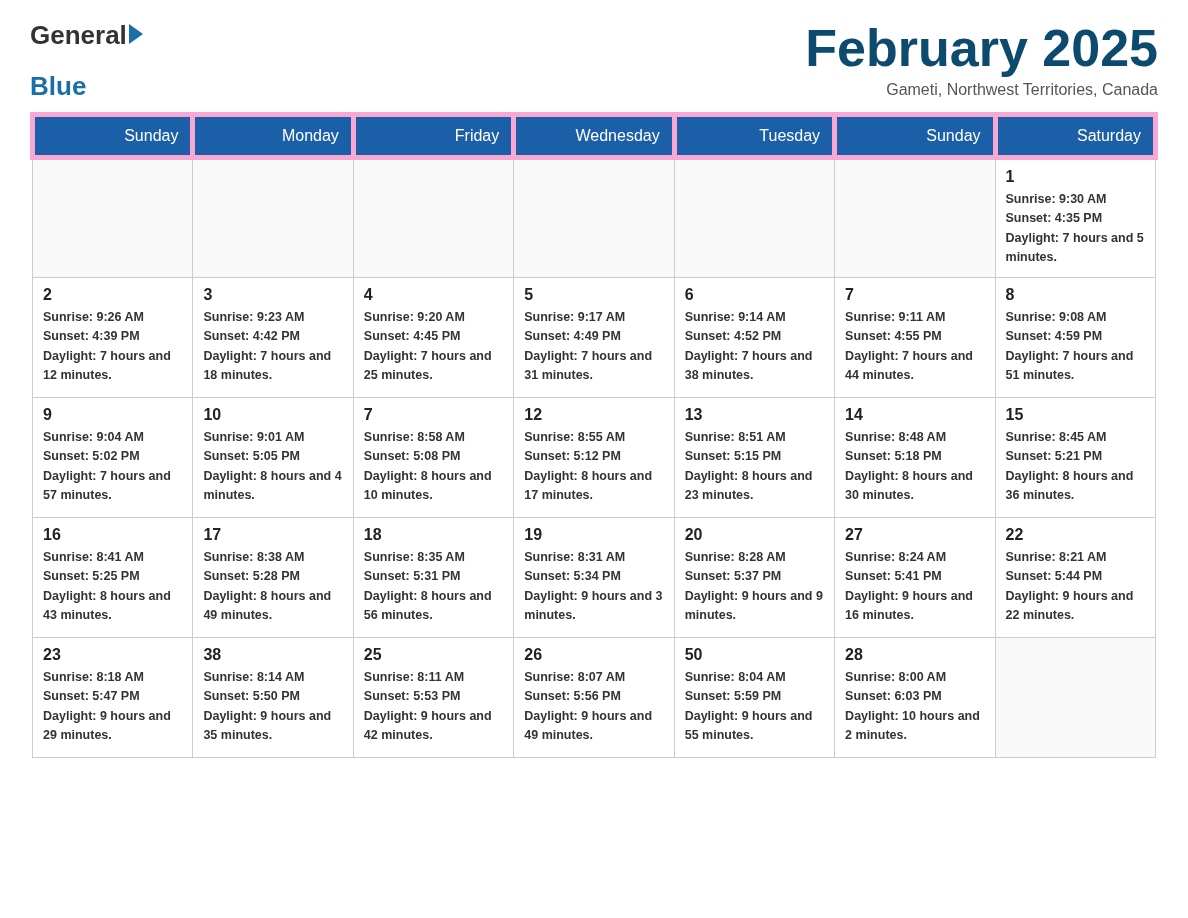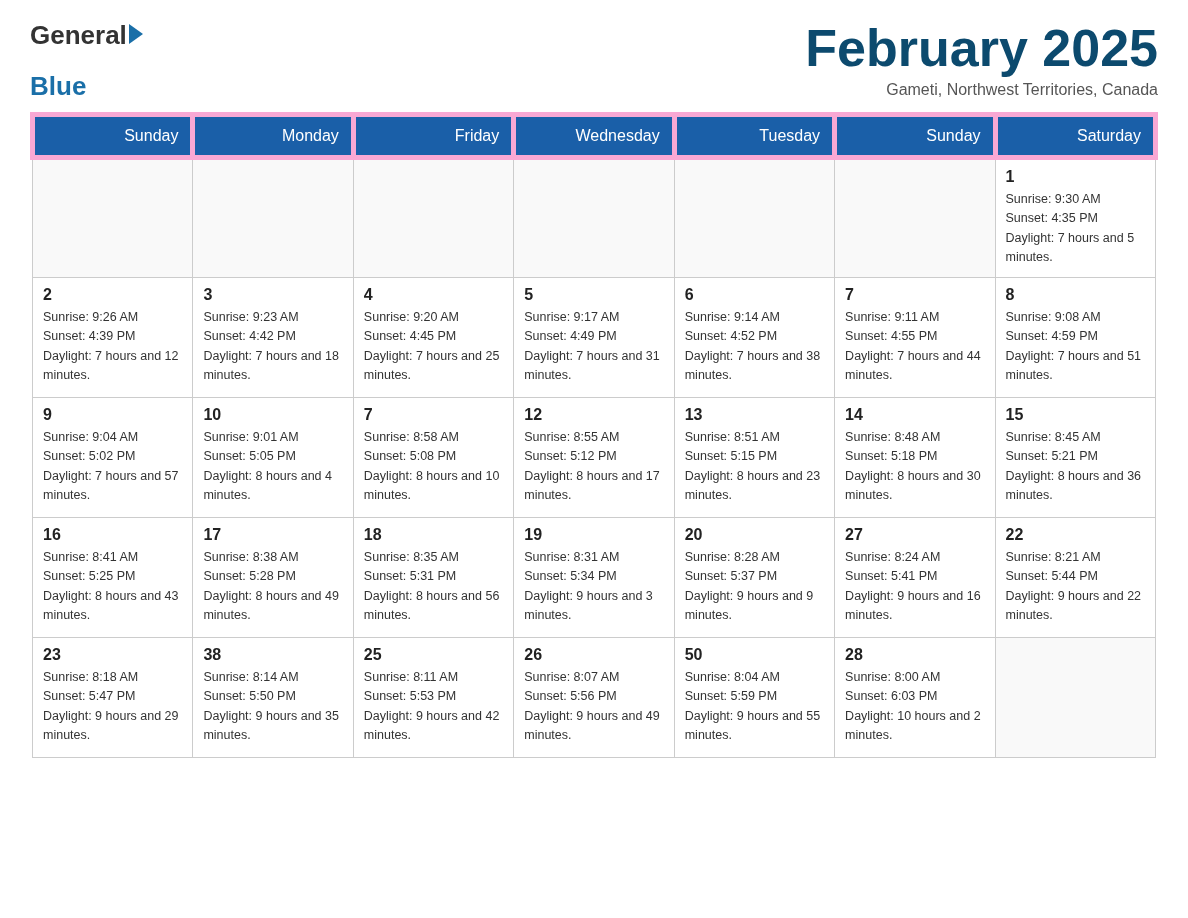--- a/index.html
+++ b/index.html
@@ -90,20 +90,21 @@
       font-size: 16px;
       font-weight: bold;
       color: #222;
       display: block;
       margin-bottom: 4px;
     }
     .day-info {
       font-size: 12.5px;
       color: #333;
       line-height: 1.55;
+      font-weight: bold;
     }
     .empty-cell {
       background: #f9f9f9;
     }
     tr:nth-child(even) td {
       background: #fff;
     }
     .calendar tbody tr td {
       height: 120px;
     }

